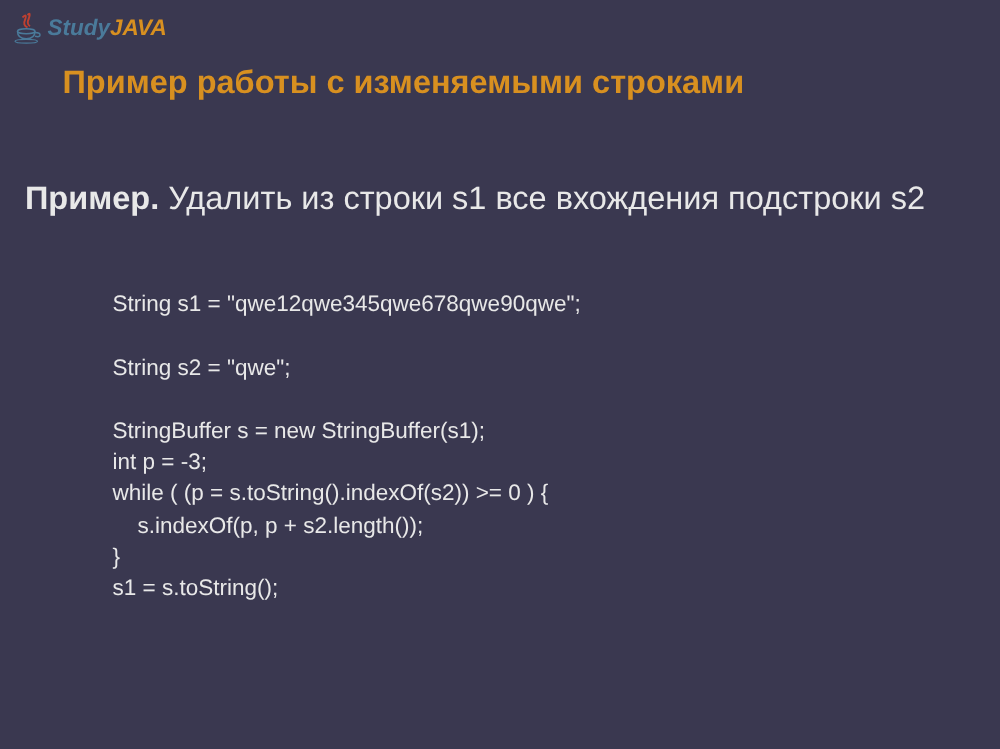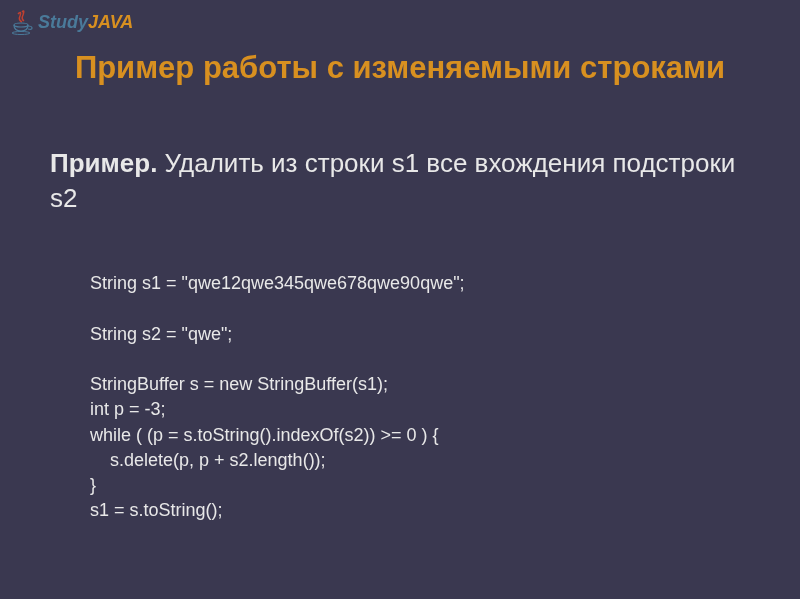--- a/index.html
+++ b/index.html
@@ -34,31 +34,30 @@
     }
     .logo-study {
       color: #4a7a9a;
       font-style: italic;
     }
     .logo-java {
       color: #d89020;
     }
     .title {
       color: #d89020;
-      font-size: 31px;
+      font-size: 26px;
       font-weight: bold;
-      text-align: center;
       padding-top: 50px;
       padding-left: 50px;
       padding-right: 50px;
     }
     .description {
       color: #e8e8e8;
       font-size: 26px;
-      padding: 60px 50px 0 50px;
+      padding: 60px 50px 0 20px;
       line-height: 1.35;
     }
     .desc-bold {
       font-weight: bold;
     }
     .code-block {
       padding: 30px 50px 0 90px;
       color: #e8e8e8;
       font-size: 18px;
       line-height: 1.4;
@@ -92,16 +91,16 @@
 </div>
 
 <div class="code-block">
 <span>String s1 = "qwe12qwe345qwe678qwe90qwe";</span>
 <span></span>
 <span>String s2 = "qwe";</span>
 <span></span>
 <span>StringBuffer s = new StringBuffer(s1);</span>
 <span>int p = -3;</span>
 <span>while ( (p = s.toString().indexOf(s2)) &gt;= 0 ) {</span>
-<span>    s.delete(p, p + s2.length());</span>
+<span>    s.indexOf(p, p + s2.length());</span>
 <span>}</span>
 <span>s1 = s.toString();</span>
 </div>
 
 </body></html>

